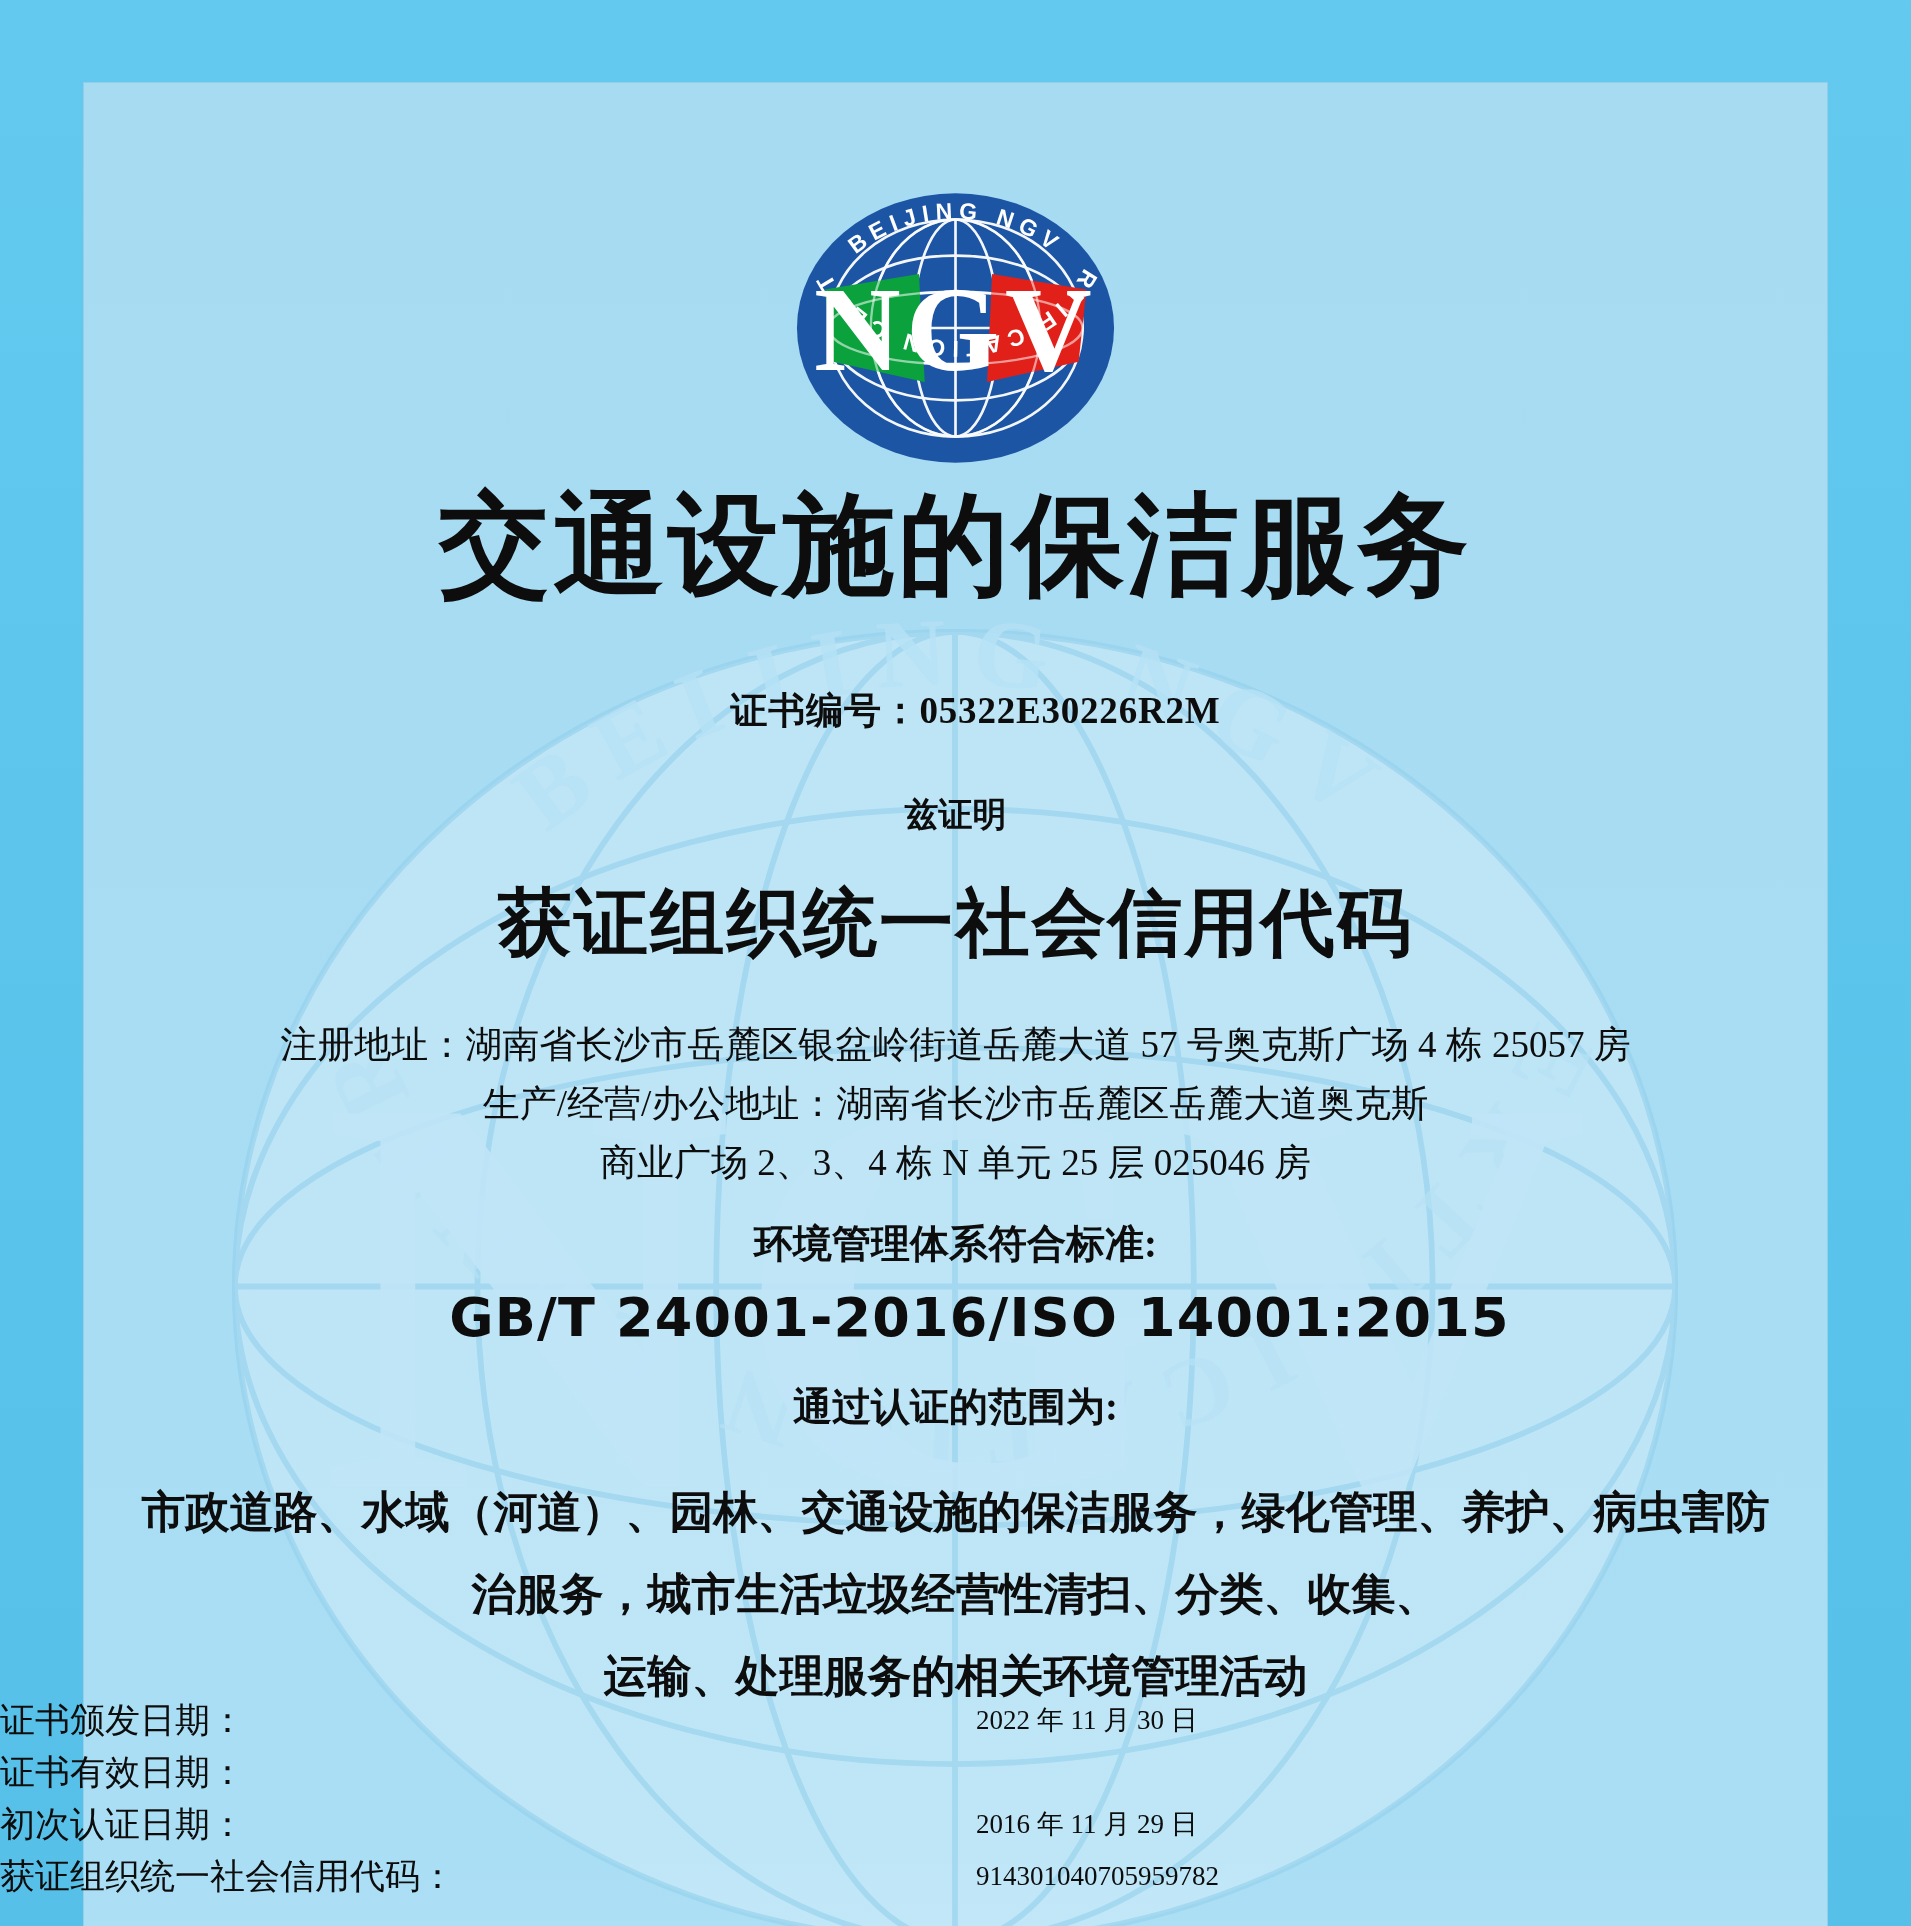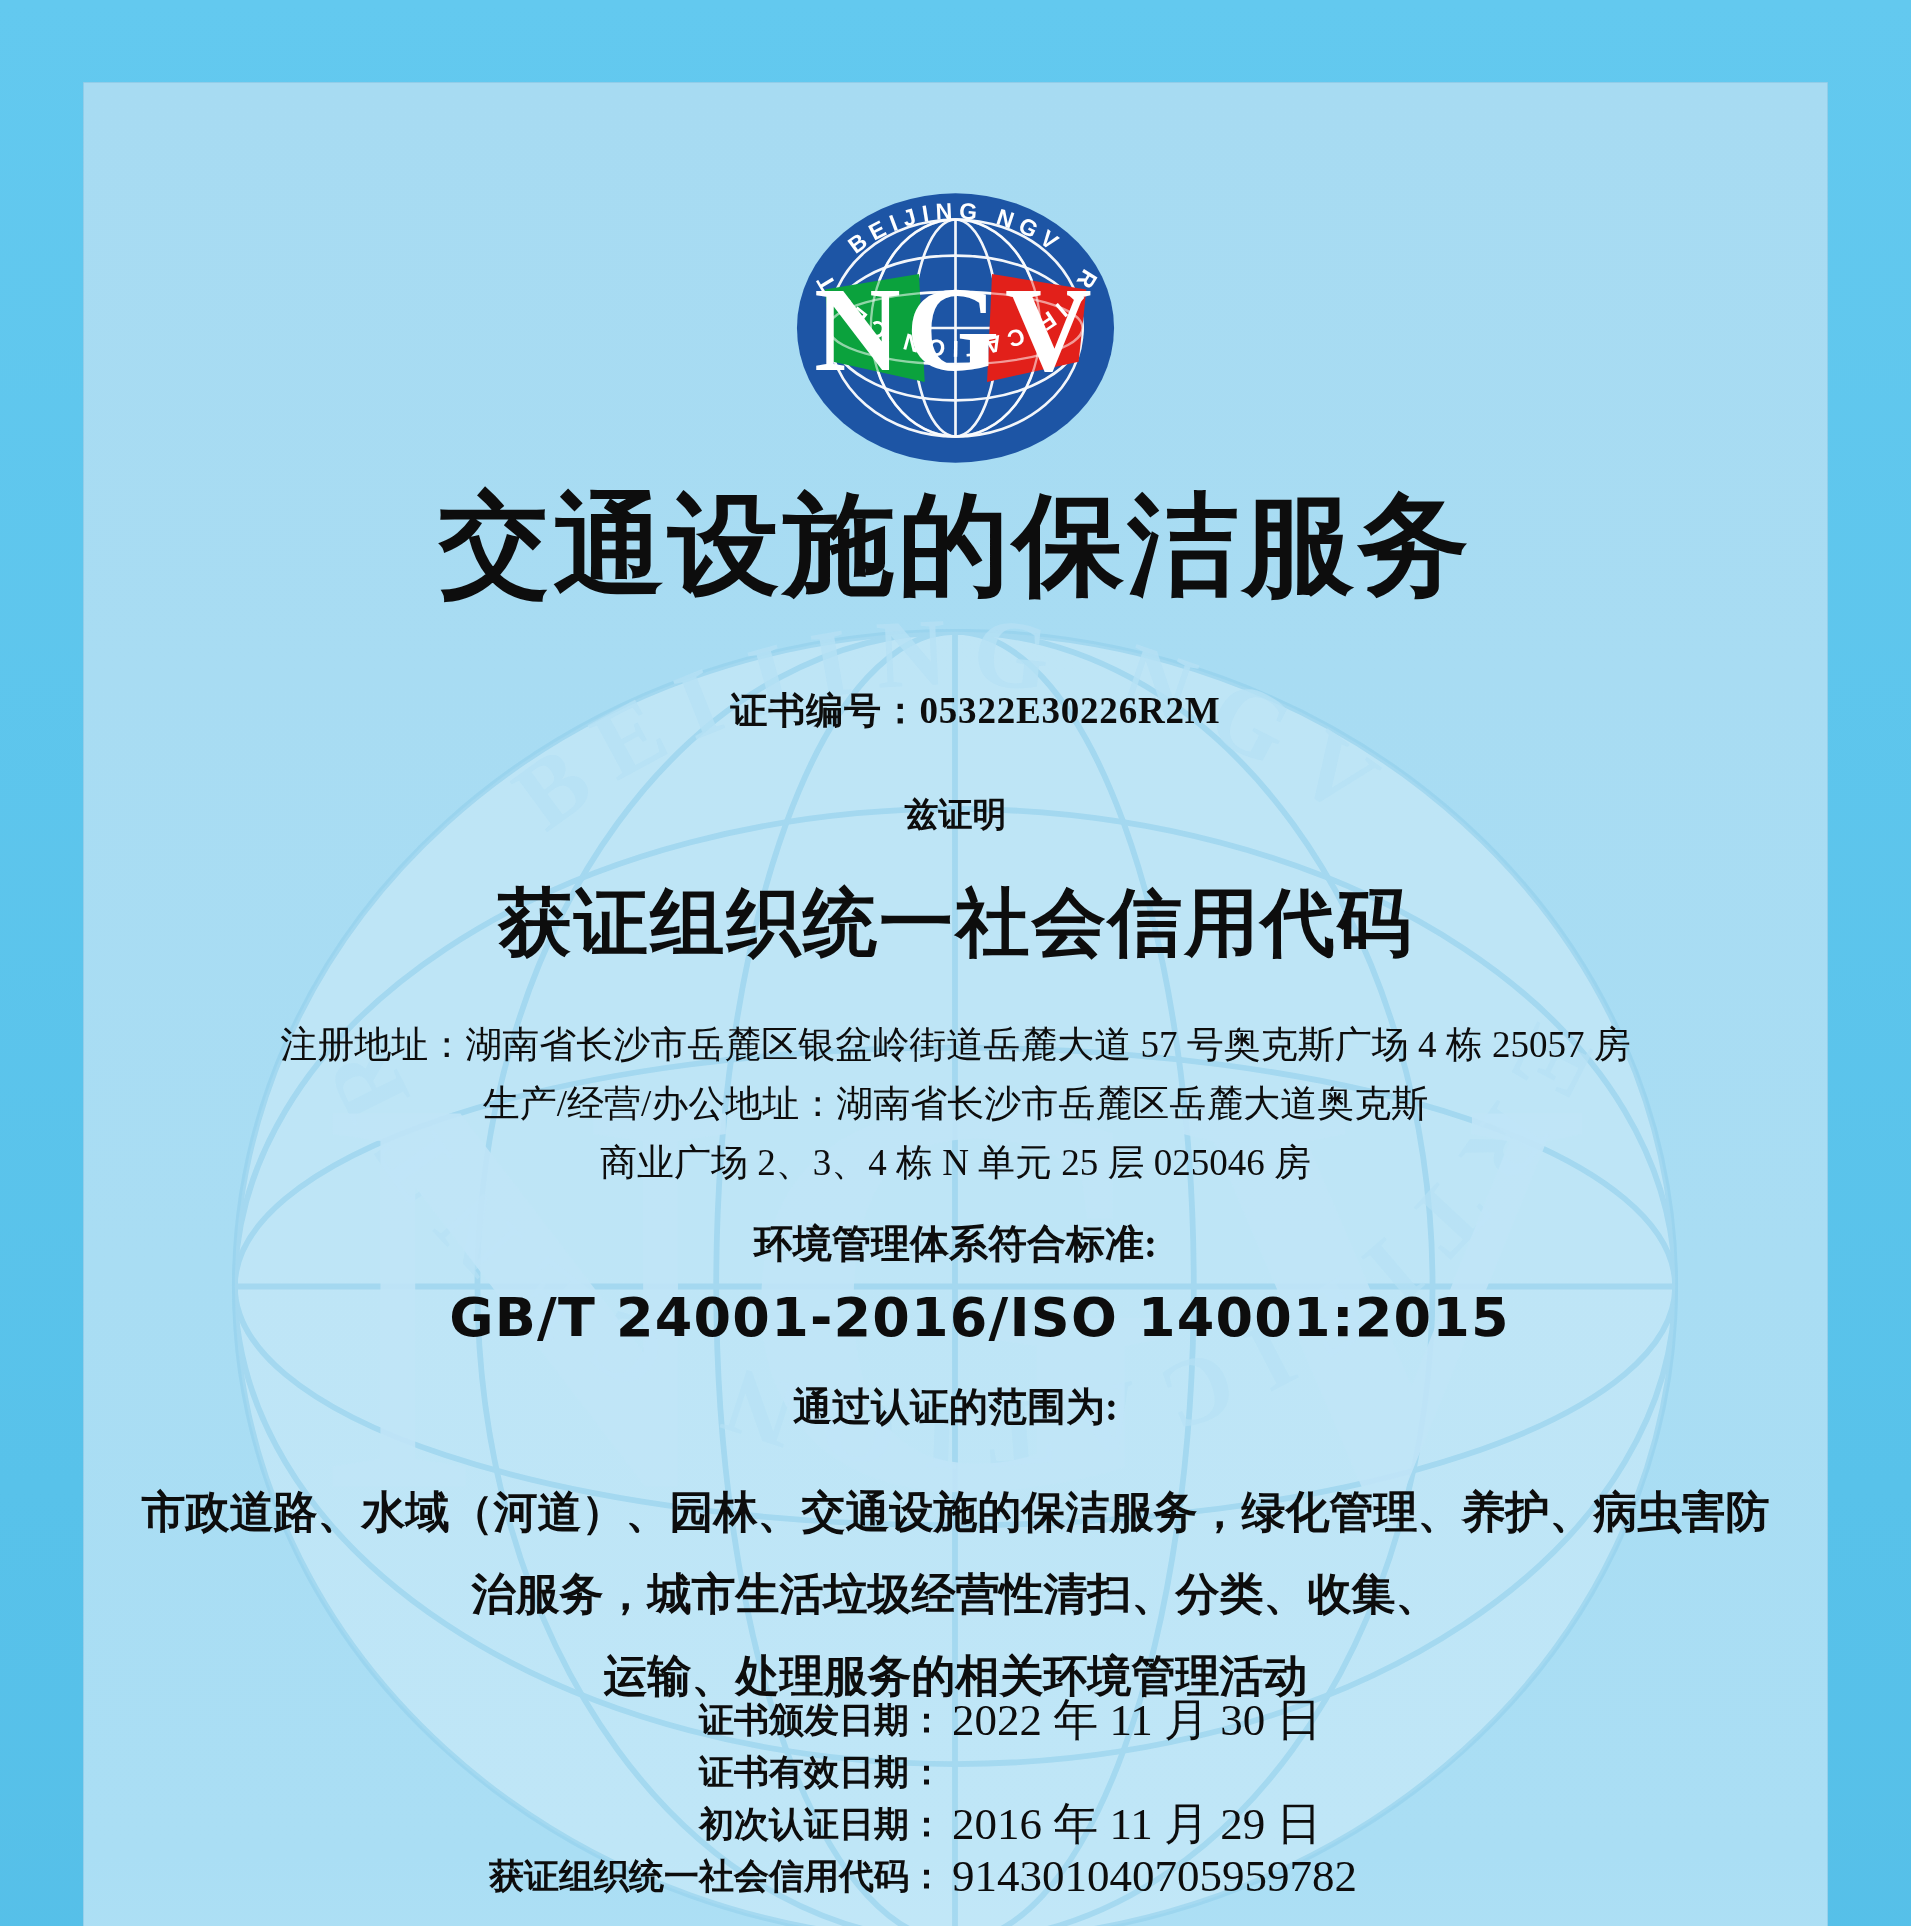--- a/index.html
+++ b/index.html
@@ -19,22 +19,22 @@
   .certno{top:686px;font-size:37px;font-weight:600;letter-spacing:0.8px;padding-left:20px;}
   .statement{top:792px;font-size:34px;font-weight:700;text-align:center;}
   .company{top:874px;font-size:74px;font-weight:700;letter-spacing:2.3px;}
   .addrs{top:1015px;font-size:37px;line-height:59px;font-weight:500;}
   .h-std{top:1217px;font-size:39px;font-weight:700;}
   .v-std{top:1286px;font-size:54px;font-weight:700;font-family:"DejaVu Sans","Liberation Sans",sans-serif;letter-spacing:1.2px;margin-left:24px;}
   .h-scope{top:1380px;font-size:39px;font-weight:700;}
   .scope{top:1472px;font-size:44px;font-weight:700;line-height:82px;}
   .dates{top:1694px;left:0;width:1911px;}
   .drow{display:flex;height:52px;align-items:center;}
-  .dlabel{flex:0 0 944px;text-align:right;font-size:35px;font-weight:700;color:#0d0d0d;}
-  .dvalue{margin-left:8px;font-size:45px;color:#0d0d0d;text-align:center;}
+  .dlabel{flex:0 0 944px;text-align:left;font-size:35px;font-weight:400;color:#0d0d0d;}
+  .dvalue{margin-left:32px;font-size:27px;color:#0d0d0d;text-align:center;}
   svg text{font-family:"Liberation Serif","DejaVu Serif",serif;}
   .sans-t{font-family:"Liberation Sans","DejaVu Sans",sans-serif;}
 </style>
 </head>
 <body>
 
 <div class="page">
   <div class="inner"></div>
 
   <svg class="abs wm" viewBox="-1950 -1780 3900 3560">

